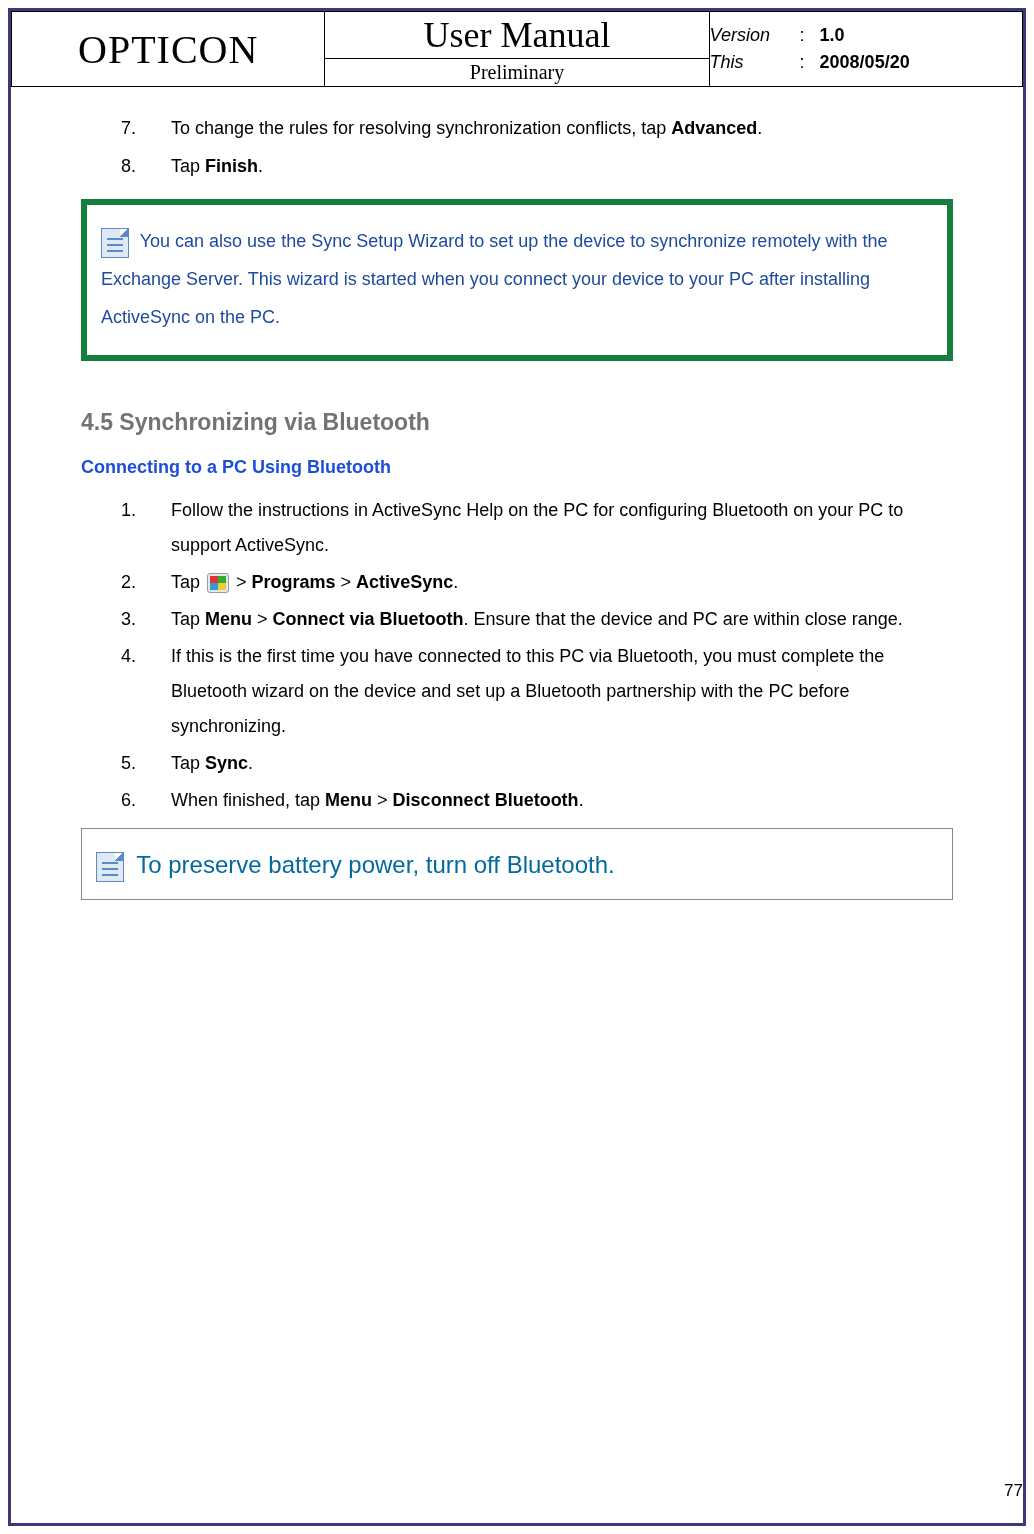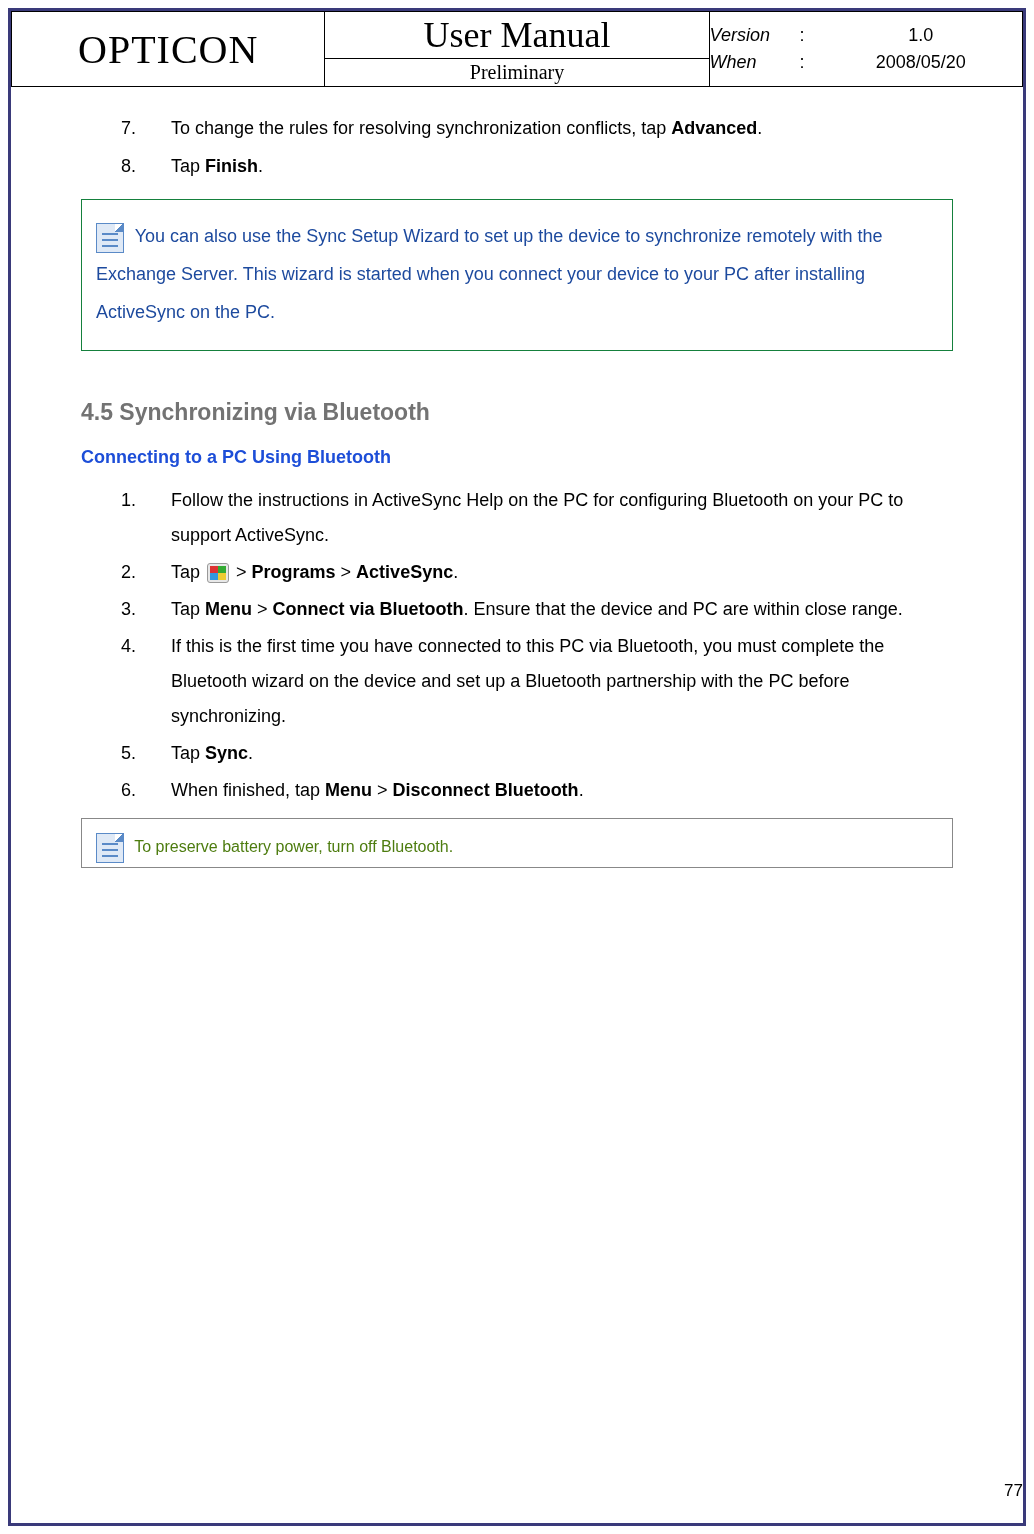--- a/index.html
+++ b/index.html
@@ -56,46 +56,46 @@
     }
     .meta-cell {
       width: 31%;
       padding: 6px 16px;
       font-family: Arial, sans-serif;
       font-size: 18px;
     }
     .meta-row { display: flex; align-items: center; padding: 3px 0;}
     .meta-label { width: 90px; font-style: italic; }
     .meta-colon { width: 20px; }
-    .meta-value { flex: 1; text-align: center; }
+    .meta-value { flex: 1; text-align: left; font-weight: bold; }
 
     .content {
       padding: 24px 70px 0 70px;
       font-size: 18px;
       line-height: 1.9;
     }
     .ol-top { list-style: none; padding-left: 40px; }
     .ol-top li { display: flex; margin-bottom: 4px; }
     .ol-top .num { width: 50px; flex-shrink: 0; }
     .ol-top .txt { flex: 1; }
 
     .note-box {
-      border: 1px solid #15803d;
+      border: 6px solid #15803d;
       margin: 16px 0 40px 0;
       padding: 18px 22px 18px 14px;
       color: #1d4a9e;
       font-size: 18px;
       line-height: 2.1;
     }
     .note-box-2 {
       border: 1px solid #888;
       margin: 10px 0 40px 0;
-      padding: 14px 14px 4px 14px;
-      color: #4d7c0f;
-      font-size: 16px;
+      padding: 14px 14px 12px 14px;
+      color: #0369a1;
+      font-size: 24px;
       line-height: 1.8;
     }
     .note-icon {
       display: inline-block;
       width: 28px;
       height: 30px;
       border: 1px solid #5a8ac7;
       background: #dfe9f6;
       vertical-align: middle;
       margin-right: 6px;
@@ -180,21 +180,21 @@
         <div class="title-top">User Manual</div>
         <div class="title-bottom">Preliminary</div>
       </td>
       <td class="meta-cell">
         <div class="meta-row">
           <span class="meta-label">Version</span>
           <span class="meta-colon">:</span>
           <span class="meta-value">1.0</span>
         </div>
         <div class="meta-row">
-          <span class="meta-label">When</span>
+          <span class="meta-label">This</span>
           <span class="meta-colon">:</span>
           <span class="meta-value">2008/05/20</span>
         </div>
       </td>
     </tr>
   </tbody>
     </table>
 
   <div class="content">
 

